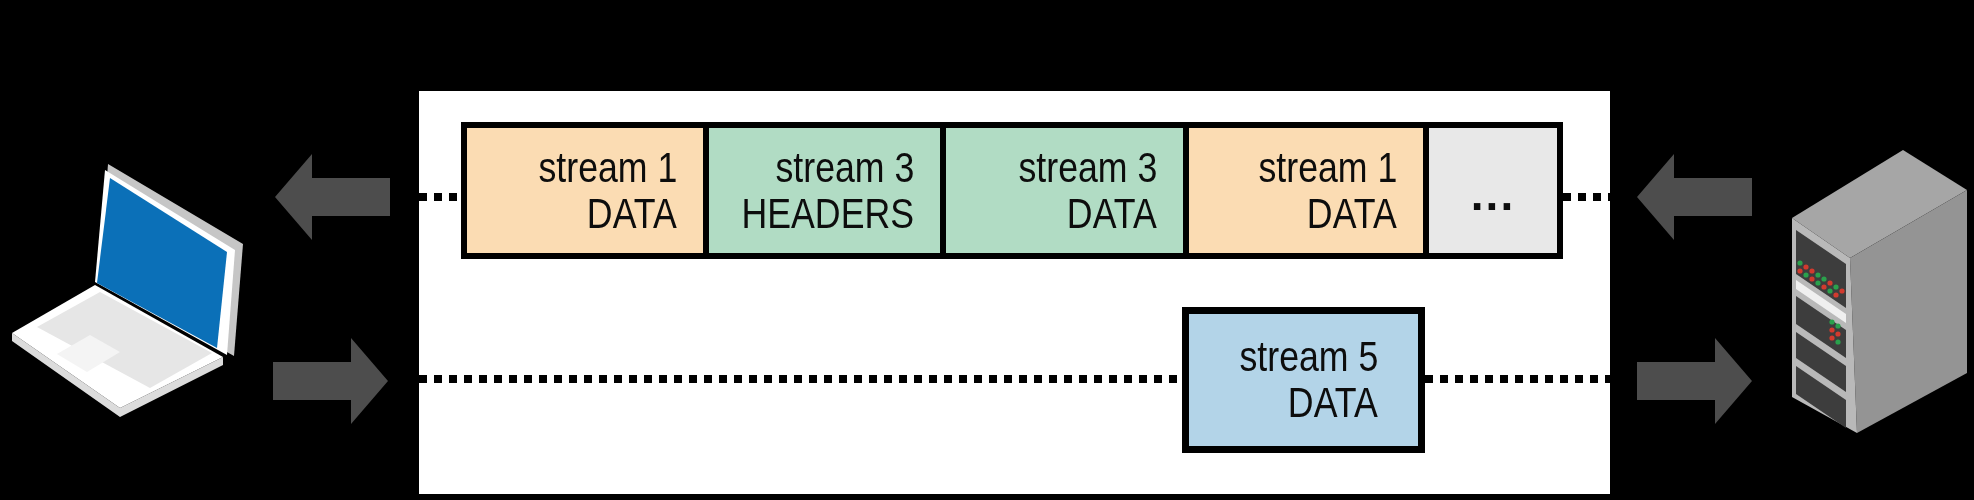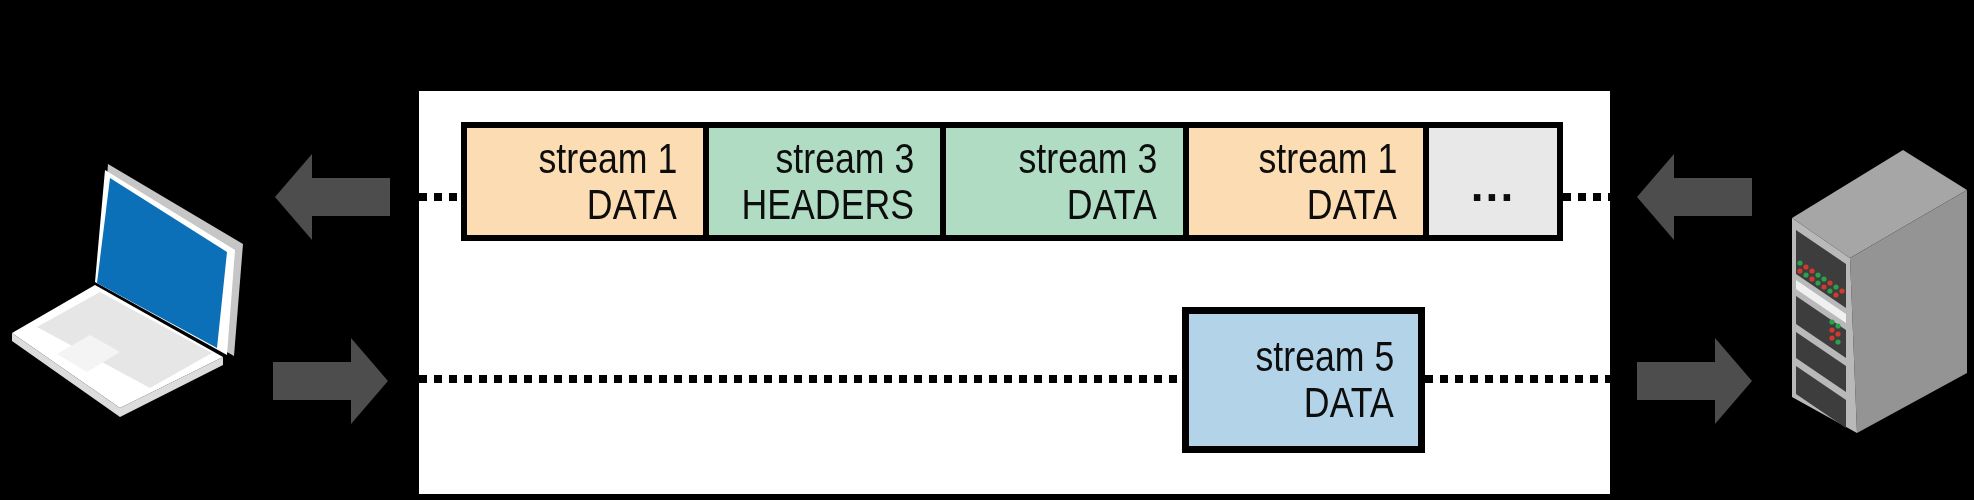--- a/index.html
+++ b/index.html
@@ -14,21 +14,21 @@
   .dots{
     position:absolute;height:8px;
     background:repeating-linear-gradient(to right,#000 0,#000 8px,transparent 8px,transparent 15px);
   }
   .dots.seg1{left:419px;top:193px;width:42px;}
   .dots.seg2{left:1563px;top:193px;width:47px;}
   .dots.seg3{left:419px;top:375px;width:763px;}
   .dots.seg4{left:1425px;top:375px;width:185px;}
   
   .frame-row{
-    position:absolute;left:461px;top:122px;width:1102px;height:119px;
+    position:absolute;left:461px;top:122px;width:1102px;height:137px;
     display:flex;border:6px solid #000;box-sizing:border-box;background:#fff;
   }
   .cell{
     box-sizing:border-box;height:100%;
     display:flex;flex-direction:column;justify-content:center;align-items:flex-end;
     padding-right:26px;
   }
   .cell + .cell{border-left:6px solid #000;}
   .c1{width:236px;} .c2{width:237px;} .c3{width:243px;} .c4{width:240px;} .c5{width:134px;padding-right:0;align-items:center;justify-content:center;}
   .frame-line{
@@ -37,21 +37,21 @@
   }
   .more-dots{
     font-size:46px;font-weight:bold;color:#0d0d0d;letter-spacing:2px;padding-top:6px;
     transform:none;
   }
   
   .frame5{
     position:absolute;left:1182px;top:307px;width:243px;height:146px;
     box-sizing:border-box;border:7px solid #000;
     display:flex;flex-direction:column;justify-content:center;align-items:flex-end;
-    padding-right:24px;
+    padding-right:40px;
   }
   .arrow{position:absolute;width:115px;height:86px;}
   .a-ul{left:275px;top:154px;}
   .a-ll{left:273px;top:338px;}
   .a-ur{left:1637px;top:154px;}
   .a-lr{left:1637px;top:338px;}
   .laptop{position:absolute;left:5px;top:148px;width:240px;height:270px;}
   .server{position:absolute;left:1786px;top:146px;width:185px;height:300px;}
 </style>
 </head>

